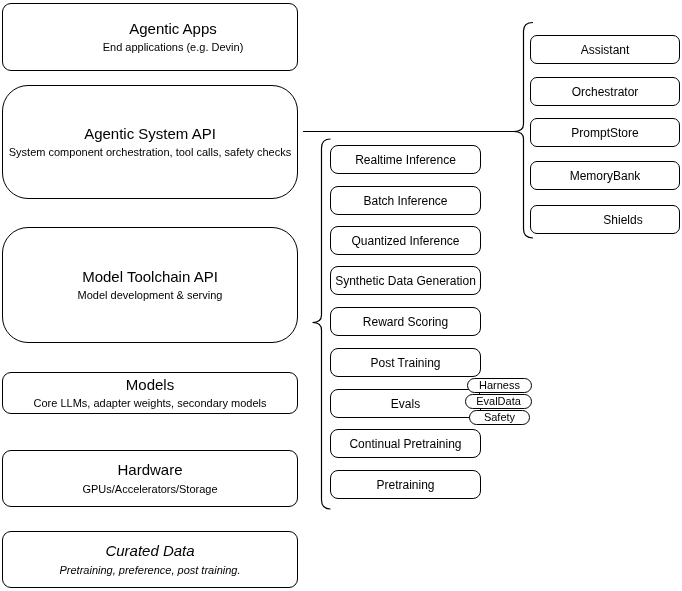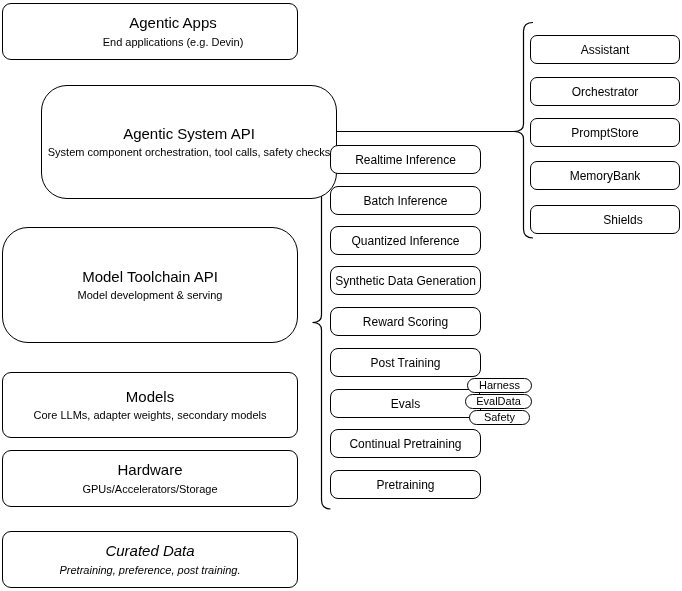--- a/index.html
+++ b/index.html
@@ -10,24 +10,24 @@
   }
   svg.overlay { position:absolute; left:0; top:0; width:682px; height:591px; z-index:1; }
 
   
   .lbox {
     position:absolute; left:2px; width:296px; box-sizing:border-box;
     border:1px solid #000; background:#fff; z-index:2;
     display:flex; flex-direction:column; align-items:center; justify-content:center;
     gap:4px; text-align:center;
   }
-  .b1 { top:3px;   height:57px;  border-radius:9px;padding-left:46px;  }
-  .b2 { top:85px;  height:114px; border-radius:26px;margin-left:39px; }
+  .b1 { top:3px;   height:68px;  border-radius:9px;padding-left:46px;  }
+  .b2 { top:85px;  height:114px; border-radius:26px; }
   .b3 { top:227px; height:116px; border-radius:26px; }
-  .b4 { top:372px; height:66px;  border-radius:9px;  }
+  .b4 { top:372px; height:42px;  border-radius:9px;  }
   .b5 { top:450px; height:57px;  border-radius:9px;  }
   .b6 { top:531px; height:57px;  border-radius:9px;font-style:italic;  }
   .t { font-size:15px; line-height:1.1; }
   .s { font-size:11px; line-height:1.1; }
 
   
   .mbox {
     position:absolute; left:330px; width:151px; height:29px; box-sizing:border-box;
     border:1px solid #000; border-radius:8px; background:#fff; z-index:2;
     display:flex; align-items:center; justify-content:center; font-size:12px;

